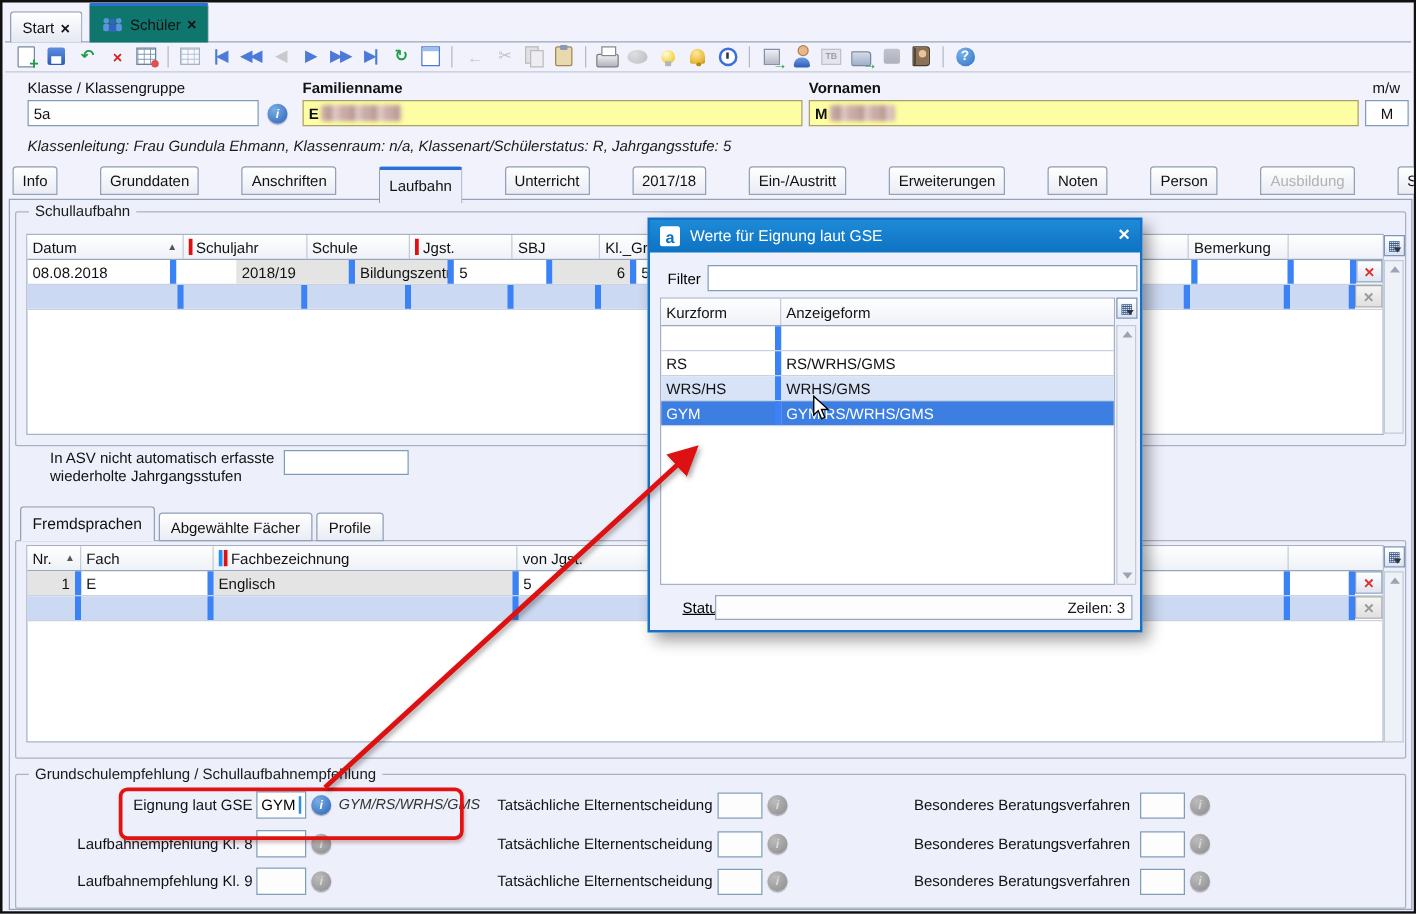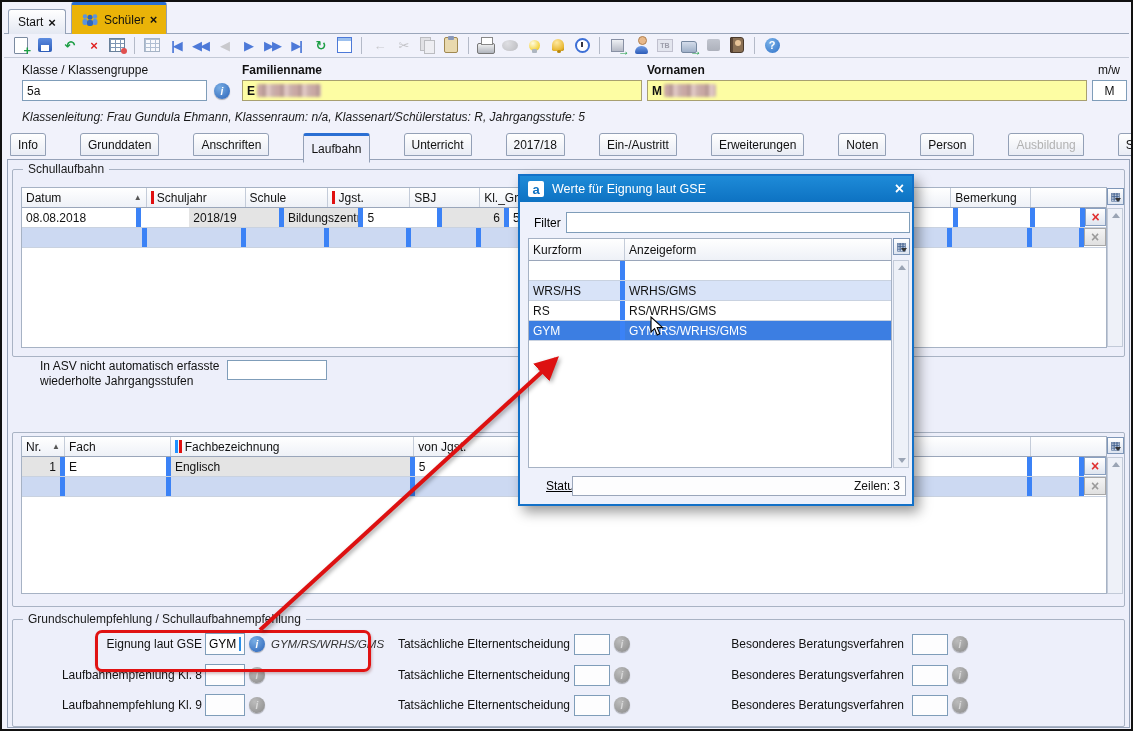--- a/index.html
+++ b/index.html
@@ -1,21 +1,21 @@
 <!DOCTYPE html>
 <html><head>
 <meta charset="utf-8">
 <style>
   html,body{margin:0;padding:0;background:#555;font-family:"Liberation Sans","DejaVu Sans",sans-serif;}
   #app{position:relative;width:1133px;height:731px;background:#f1f2fb;border:2px solid #111;box-sizing:border-box;overflow:hidden;}
   
   #tabstrip{position:absolute;top:3px;left:6px;display:flex;align-items:flex-end;height:29px;z-index:3;}
   #tabline{position:absolute;top:31px;left:2px;right:2px;height:1px;background:#9aa6ba;z-index:1;}
   .wtab{position:relative;display:inline-flex;align-items:center;gap:5px;height:24px;padding:0 9px;background:linear-gradient(#ffffff,#e4e8f2);border:1px solid #93a0b6;border-bottom:none;border-radius:3px 3px 0 0;margin-right:5px;font-size:12px;color:#111;}
-  .wtab.active{background:#eab308;border-top:3px solid #2a6fd3;height:29px;z-index:4;}
+  .wtab.active{background:#0f766e;border-top:3px solid #2a6fd3;height:29px;z-index:4;}
   .tclose{font-weight:bold;font-size:13px;line-height:1;}
   
   #toolbar{position:absolute;top:32px;left:0;right:0;height:22px;display:flex;align-items:center;padding-left:8px;gap:2px;z-index:2;}
   #toolbarline{position:absolute;top:55px;left:2px;right:2px;height:1px;background:#c3c9d6;}
   .tbi{display:inline-flex;align-items:center;justify-content:center;width:22px;height:20px;font-size:13px;font-weight:bold;position:relative;letter-spacing:-2px;}
   .tbi.dis{opacity:.55;}
   .sep{width:1px;height:17px;background:#b4bac8;margin:0 4px;display:inline-block;}
   .k-doc::before{content:"";width:12px;height:15px;background:#fff;border:1px solid #7a8aa0;border-radius:1px;}
   .k-doc::after{content:"+";position:absolute;right:1px;bottom:-3px;color:#1d9e45;font-size:13px;letter-spacing:0;}
   .k-save::before{content:"";width:14px;height:14px;background:linear-gradient(#5d8ce0,#2d5cb8);border-radius:2px;}
@@ -284,20 +284,25 @@
     </div>
 
   <div class="asvlabel" style="left:38px;top:357px;">
     <div>In ASV nicht automatisch erfasste</div>
     <div>wiederholte Jahrgangsstufen</div>
   </div>
   <div class="field" style="top:358px;left:225px;width:100px;height:20px;">
       <span></span>
     </div>
 
+  <div id="subtabs">
+    <span class="stab active">Fremdsprachen</span>
+    <span class="stab">Abgewählte Fächer</span>
+    <span class="stab">Profile</span>
+  </div>
   <div class="gbox" style="left:10px;top:430px;width:1111px;height:173px;background:#edeffa;"></div>
 
   <div class="tbl" style="left:19px;top:434px;width:1086px;height:158px;">
     <div class="thr">
       <div class="th" style="width:43px;">
           <span>Nr.</span>
           <span class="sort">▲</span>
         </div>
       <div class="th" style="width:106px;">
           <span>Fach</span>
@@ -416,27 +421,27 @@
             <span>Kurzform</span>
           </div>
         <div class="th" style="width:266px;border-right:none;">
             <span>Anzeigeform</span>
           </div>
       </div>
       <div class="dlgrow">
         <div class="tc" style="width:96px;"></div>
           <div class="tc" style="width:266px;border-right:none;"></div>
       </div>
+      <div class="dlgrow">
+        <div class="tc" style="width:96px;">RS</div>
+        <div class="tc" style="width:266px;border-right:none;">RS/WRHS/GMS</div>
+      </div>
       <div class="dlgrow alt">
         <div class="tc" style="width:96px;">WRS/HS</div>
         <div class="tc" style="width:266px;border-right:none;">WRHS/GMS</div>
-      </div>
-      <div class="dlgrow">
-        <div class="tc" style="width:96px;">RS</div>
-        <div class="tc" style="width:266px;border-right:none;">RS/WRHS/GMS</div>
       </div>
       <div class="dlgrow sel">
         <div class="tc" style="width:96px;">GYM</div>
         <div class="tc" style="width:266px;border-right:none;">GYM/RS/WRHS/GMS</div>
       </div>
     </div>
     <div class="cfg" style="left:373px;top:62px;"></div>
     <div class="scr" style="left:373px;top:84px;height:208px;">
       <span class="chev up" style="top:4px;"></span>
       <span class="chev down" style="bottom:4px;"></span>

